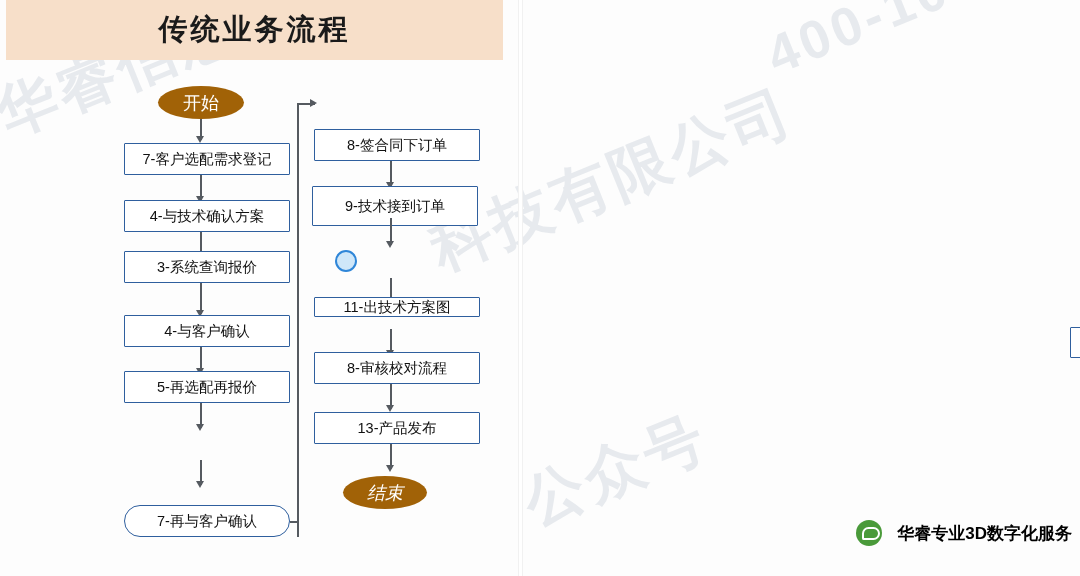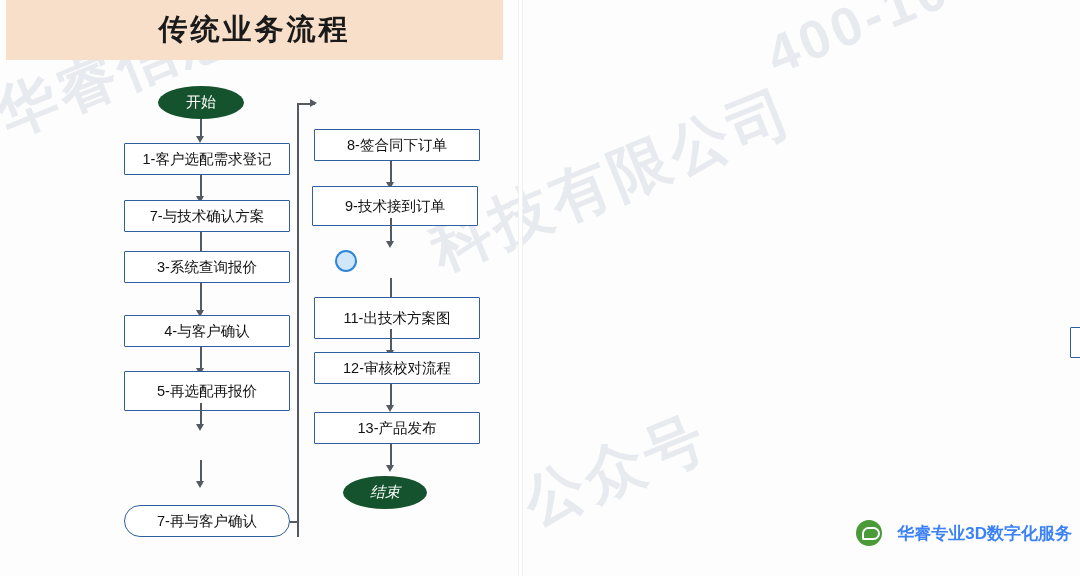--- a/index.html
+++ b/index.html
@@ -87,23 +87,23 @@
     font-size: 14.5px;
     white-space: nowrap;
     border-radius: 1px;
   }
   .term {
     position: absolute;
     box-sizing: border-box;
     display: flex;
     align-items: center;
     justify-content: center;
-    background: #14532d;
+    background: #a16207;
     color: #ffffff;
-    font-size: 15px;
+    font-size: 18px;
     border-radius: 50% / 50%;
   }
   
   .vline {
     position: absolute;
     width: 1.6px;
     background: #555a60;
   }
   .hline {
     position: absolute;
@@ -164,21 +164,21 @@
   }
   .logo-badge .mark::before {
     content: "";
     position: absolute;
     left: 6px; top: 7px;
     width: 14px; height: 9px;
     border: 2px solid #ffffff;
     border-radius: 7px 7px 7px 2px;
   }
   .logo-badge .txt {
-    color: #3b82f6;
+    color: #000000;
     font-size: 17px;
     font-weight: bold;
     white-space: nowrap;
     margin-left: 7px;
   }
 </style>
 </head>
 <body>
 
 <div id="stage">
@@ -188,37 +188,37 @@
   <div class="wm wm3">400-100-</div>
   <div class="wm wm4">公众号</div>
 
   <div class="panel panel-left">
     <div class="banner banner-left">传统业务流程</div>
 
     <div class="term" style="left:158px; top:86px; width:86px; height:33px;">开始</div>
     <div class="vline" style="left:200px; top:119px; height:21px;"></div>
     <div class="arrow-down" style="left:196px; top:136px;"></div>
 
-    <div class="node" style="left:124px; top:143px; width:166px; height:32px;">1-客户选配需求登记</div>
+    <div class="node" style="left:124px; top:143px; width:166px; height:32px;">7-客户选配需求登记</div>
     <div class="vline" style="left:200px; top:175px; height:25px;"></div>
     <div class="arrow-down" style="left:196px; top:196px;"></div>
 
-    <div class="node" style="left:124px; top:200px; width:166px; height:32px;">7-与技术确认方案</div>
+    <div class="node" style="left:124px; top:200px; width:166px; height:32px;">4-与技术确认方案</div>
     <div class="vline" style="left:200px; top:232px; height:25px;"></div>
     <div class="arrow-down" style="left:196px; top:253px;"></div>
 
     <div class="node" style="left:124px; top:251px; width:166px; height:32px;">3-系统查询报价</div>
     <div class="vline" style="left:200px; top:283px; height:31px;"></div>
     <div class="arrow-down" style="left:196px; top:310px;"></div>
 
     <div class="node" style="left:124px; top:315px; width:166px; height:32px;">4-与客户确认</div>
     <div class="vline" style="left:200px; top:347px; height:25px;"></div>
     <div class="arrow-down" style="left:196px; top:368px;"></div>
 
-    <div class="node" style="left:124px; top:371px; width:166px; height:40px;">5-再选配再报价</div>
+    <div class="node" style="left:124px; top:371px; width:166px; height:32px;">5-再选配再报价</div>
     <div class="vline" style="left:200px; top:403px; height:25px;"></div>
     <div class="arrow-down" style="left:196px; top:424px;"></div>
 
     <div class="vline" style="left:200px; top:460px; height:25px;"></div>
     <div class="arrow-down" style="left:196px; top:481px;"></div>
 
     <div class="node" style="left:124px; top:505px; width:166px; height:32px;border-radius:16px;">7-再与客户确认</div>
 
     <div class="vline" style="left:297px; top:103px; height:434px;"></div>
     <div class="hline" style="left:290px; top:521px; width:8px;"></div>
@@ -229,25 +229,25 @@
     <div class="vline" style="left:390px; top:161px; height:25px;"></div>
     <div class="arrow-down" style="left:386px; top:182px;"></div>
 
     <div class="node" style="left:312px; top:186px; width:166px; height:40px;">9-技术接到订单</div>
     <div class="vline" style="left:390px; top:218px; height:27px;"></div>
     <div class="arrow-down" style="left:386px; top:241px;"></div>
 
     <div class="vline" style="left:390px; top:278px; height:25px;"></div>
     <div class="arrow-down" style="left:386px; top:299px;"></div>
 
-    <div class="node" style="left:314px; top:297px; width:166px; height:42px;">11-出技术方案图</div>
+    <div class="node" style="left:314px; top:297px; width:166px; height:20px;">11-出技术方案图</div>
     <div class="vline" style="left:390px; top:329px; height:25px;"></div>
     <div class="arrow-down" style="left:386px; top:350px;"></div>
 
-    <div class="node" style="left:314px; top:352px; width:166px; height:32px;">12-审核校对流程</div>
+    <div class="node" style="left:314px; top:352px; width:166px; height:32px;">8-审核校对流程</div>
     <div class="vline" style="left:390px; top:384px; height:25px;"></div>
     <div class="arrow-down" style="left:386px; top:405px;"></div>
 
     <div class="node" style="left:314px; top:412px; width:166px; height:32px;">13-产品发布</div>
     <div class="vline" style="left:390px; top:444px; height:25px;"></div>
     <div class="arrow-down" style="left:386px; top:465px;"></div>
 
     <div class="term" style="left:343px; top:476px; width:84px; height:33px;font-style:italic;">结束</div>
 
     <div class="cursor">

